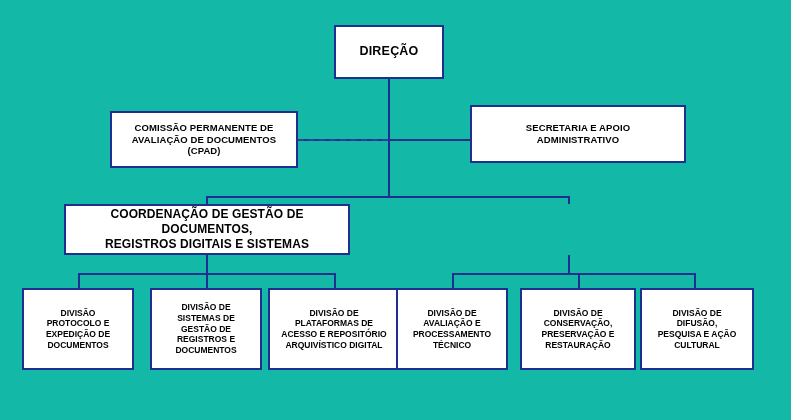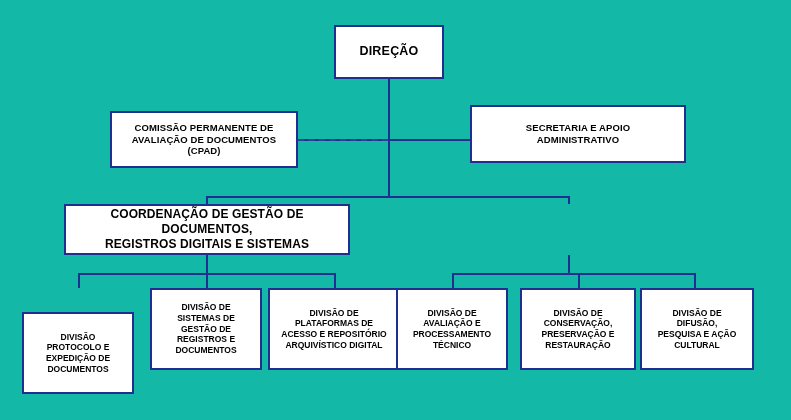--- a/index.html
+++ b/index.html
@@ -95,21 +95,21 @@
 AVALIAÇÃO DE DOCUMENTOS
 (CPAD)</span>
   </div>
 
   <div class="node lvl3" style="left:64px; top:204px; width:286px; height:51px;">
     <span>COORDENAÇÃO DE GESTÃO DE DOCUMENTOS,
 REGISTROS DIGITAIS E SISTEMAS</span>
   </div>
 
 
-  <div class="node lvl4" style="left:22px; top:288px; width:112px; height:82px;margin-top:24px;">
+  <div class="node lvl4" style="left:22px; top:288px; width:112px; height:82px;">
     <span>DIVISÃO
 PROTOCOLO E
 EXPEDIÇÃO DE
 DOCUMENTOS</span>
   </div>
 
   <div class="node lvl4" style="left:150px; top:288px; width:112px; height:82px;">
     <span>DIVISÃO DE
 SISTEMAS DE
 GESTÃO DE

